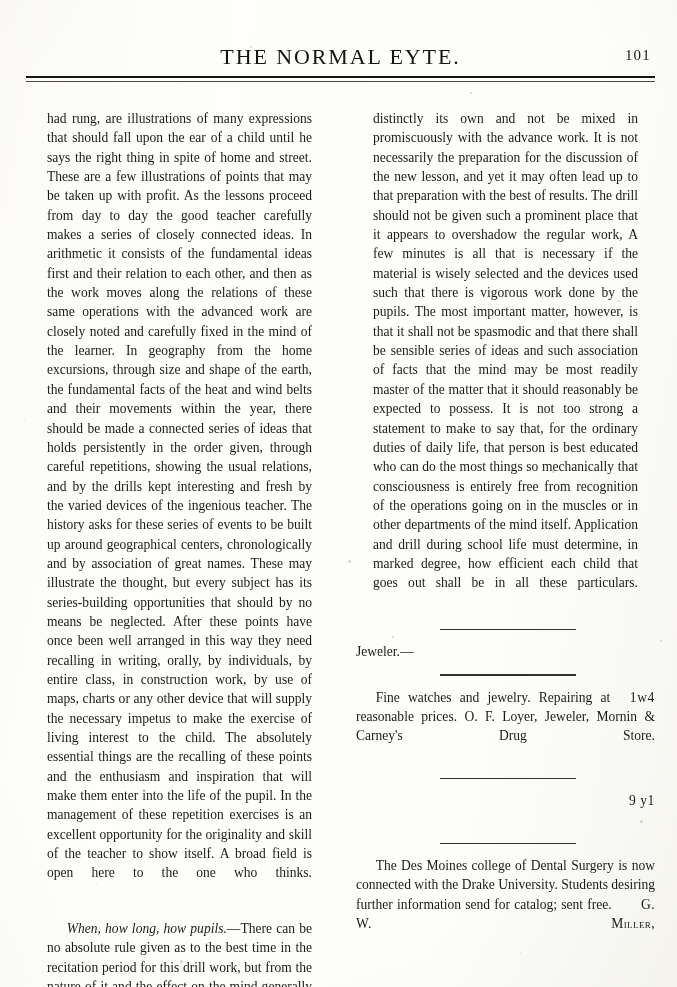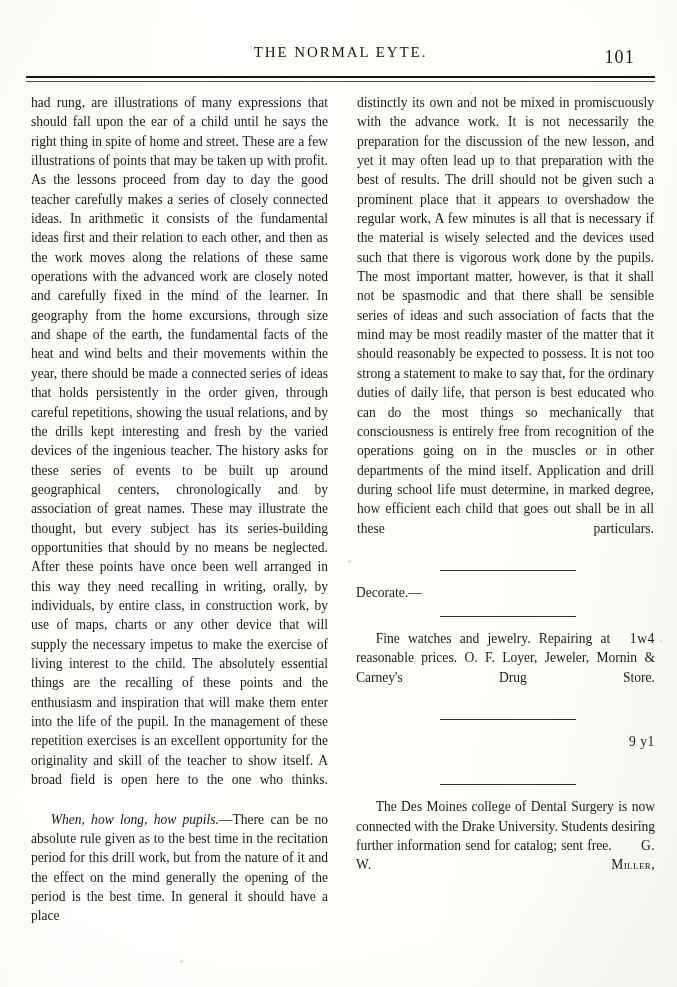--- a/index.html
+++ b/index.html
@@ -42,30 +42,30 @@
     left: 28px;
     right: 24px;
     top: 44px;
     height: 26px;
   }
   .runhead-title {
     position: absolute;
     left: 0;
     right: 0;
     text-align: center;
-    font-size: 15px;
+    font-size: 22px;
     letter-spacing: 1.9px;
     color: #17150f;
     white-space: nowrap;
   }
   .runhead-folio {
     position: absolute;
-    right: 18px;
+    right: 2px;
     top: 3px;
-    font-size: 18px;
+    font-size: 15px;
     letter-spacing: 1.2px;
     font-variant: small-caps;
     color: #1a1814;
   }
   .rule-double {
     position: absolute;
     left: 26px;
     right: 22px;
     top: 76px;
     height: 6px;
@@ -95,21 +95,21 @@
   }
   .col {
     width: 299px;
     font-size: 13.55px;
     line-height: 19.35px;
     text-align: justify;
     text-justify: inter-word;
     hyphens: none;
   }
   .col p {
-    margin: 1px;
+    margin: 17px;
     text-indent: 0;
   }
   .col p.indent {
     text-indent: 1.45em;
   }
   .col p + p {
     margin-top: 0;
   }
   .lastline-left > :last-child { text-align: left; }
 
@@ -194,21 +194,21 @@
 
       <p class="just indent"><span class="ital">When, how long, how pupils.</span><span>—</span><span>There can be no absolute rule given as to the best time in the recitation period for this drill work, but from the nature of it and the effect on the mind generally the opening of the period is the best time. In general it should have a place</span></p>
     </div>
 
     <div class="col">
       <p class="just">distinctly its own and not be mixed in promiscuously with the advance work. It is not necessarily the preparation for the discussion of the new lesson, and yet it may often lead up to that preparation with the best of results. The drill should not be given such a prominent place that it appears to overshadow the regular work, A few minutes is all that is necessary if the material is wisely selected and the devices used such that there is vigorous work done by the pupils. The most important matter, however, is that it shall not be spasmodic and that there shall be sensible series of ideas and such association of facts that the mind may be most readily master of the matter that it should reasonably be expected to possess. It is not too strong a statement to make to say that, for the ordinary duties of daily life, that person is best educated who can do the most things so mechanically that consciousness is entirely free from recognition of the operations going on in the muscles or in other departments of the mind itself. Application and drill during school life must determine, in marked degree, how efficient each child that goes out shall be in all these particulars.</p>
 
       <div class="ad-rule"></div>
 
       <div class="ad">
-        <p class="students-head">Decorate.—</p>
+        <p class="students-head">Jeweler.—</p>
       </div>
 
       <div class="ad-rule"></div>
 
       <div class="ad">
         <p class="just first"><span class="code-right">1w4</span><span>Fine watches and jewelry. Repairing at reasonable prices. O. F. Loyer, Jeweler, Mornin &amp; Carney's Drug Store.</span></p>
       </div>
 
       <div class="ad-rule"></div>
 

